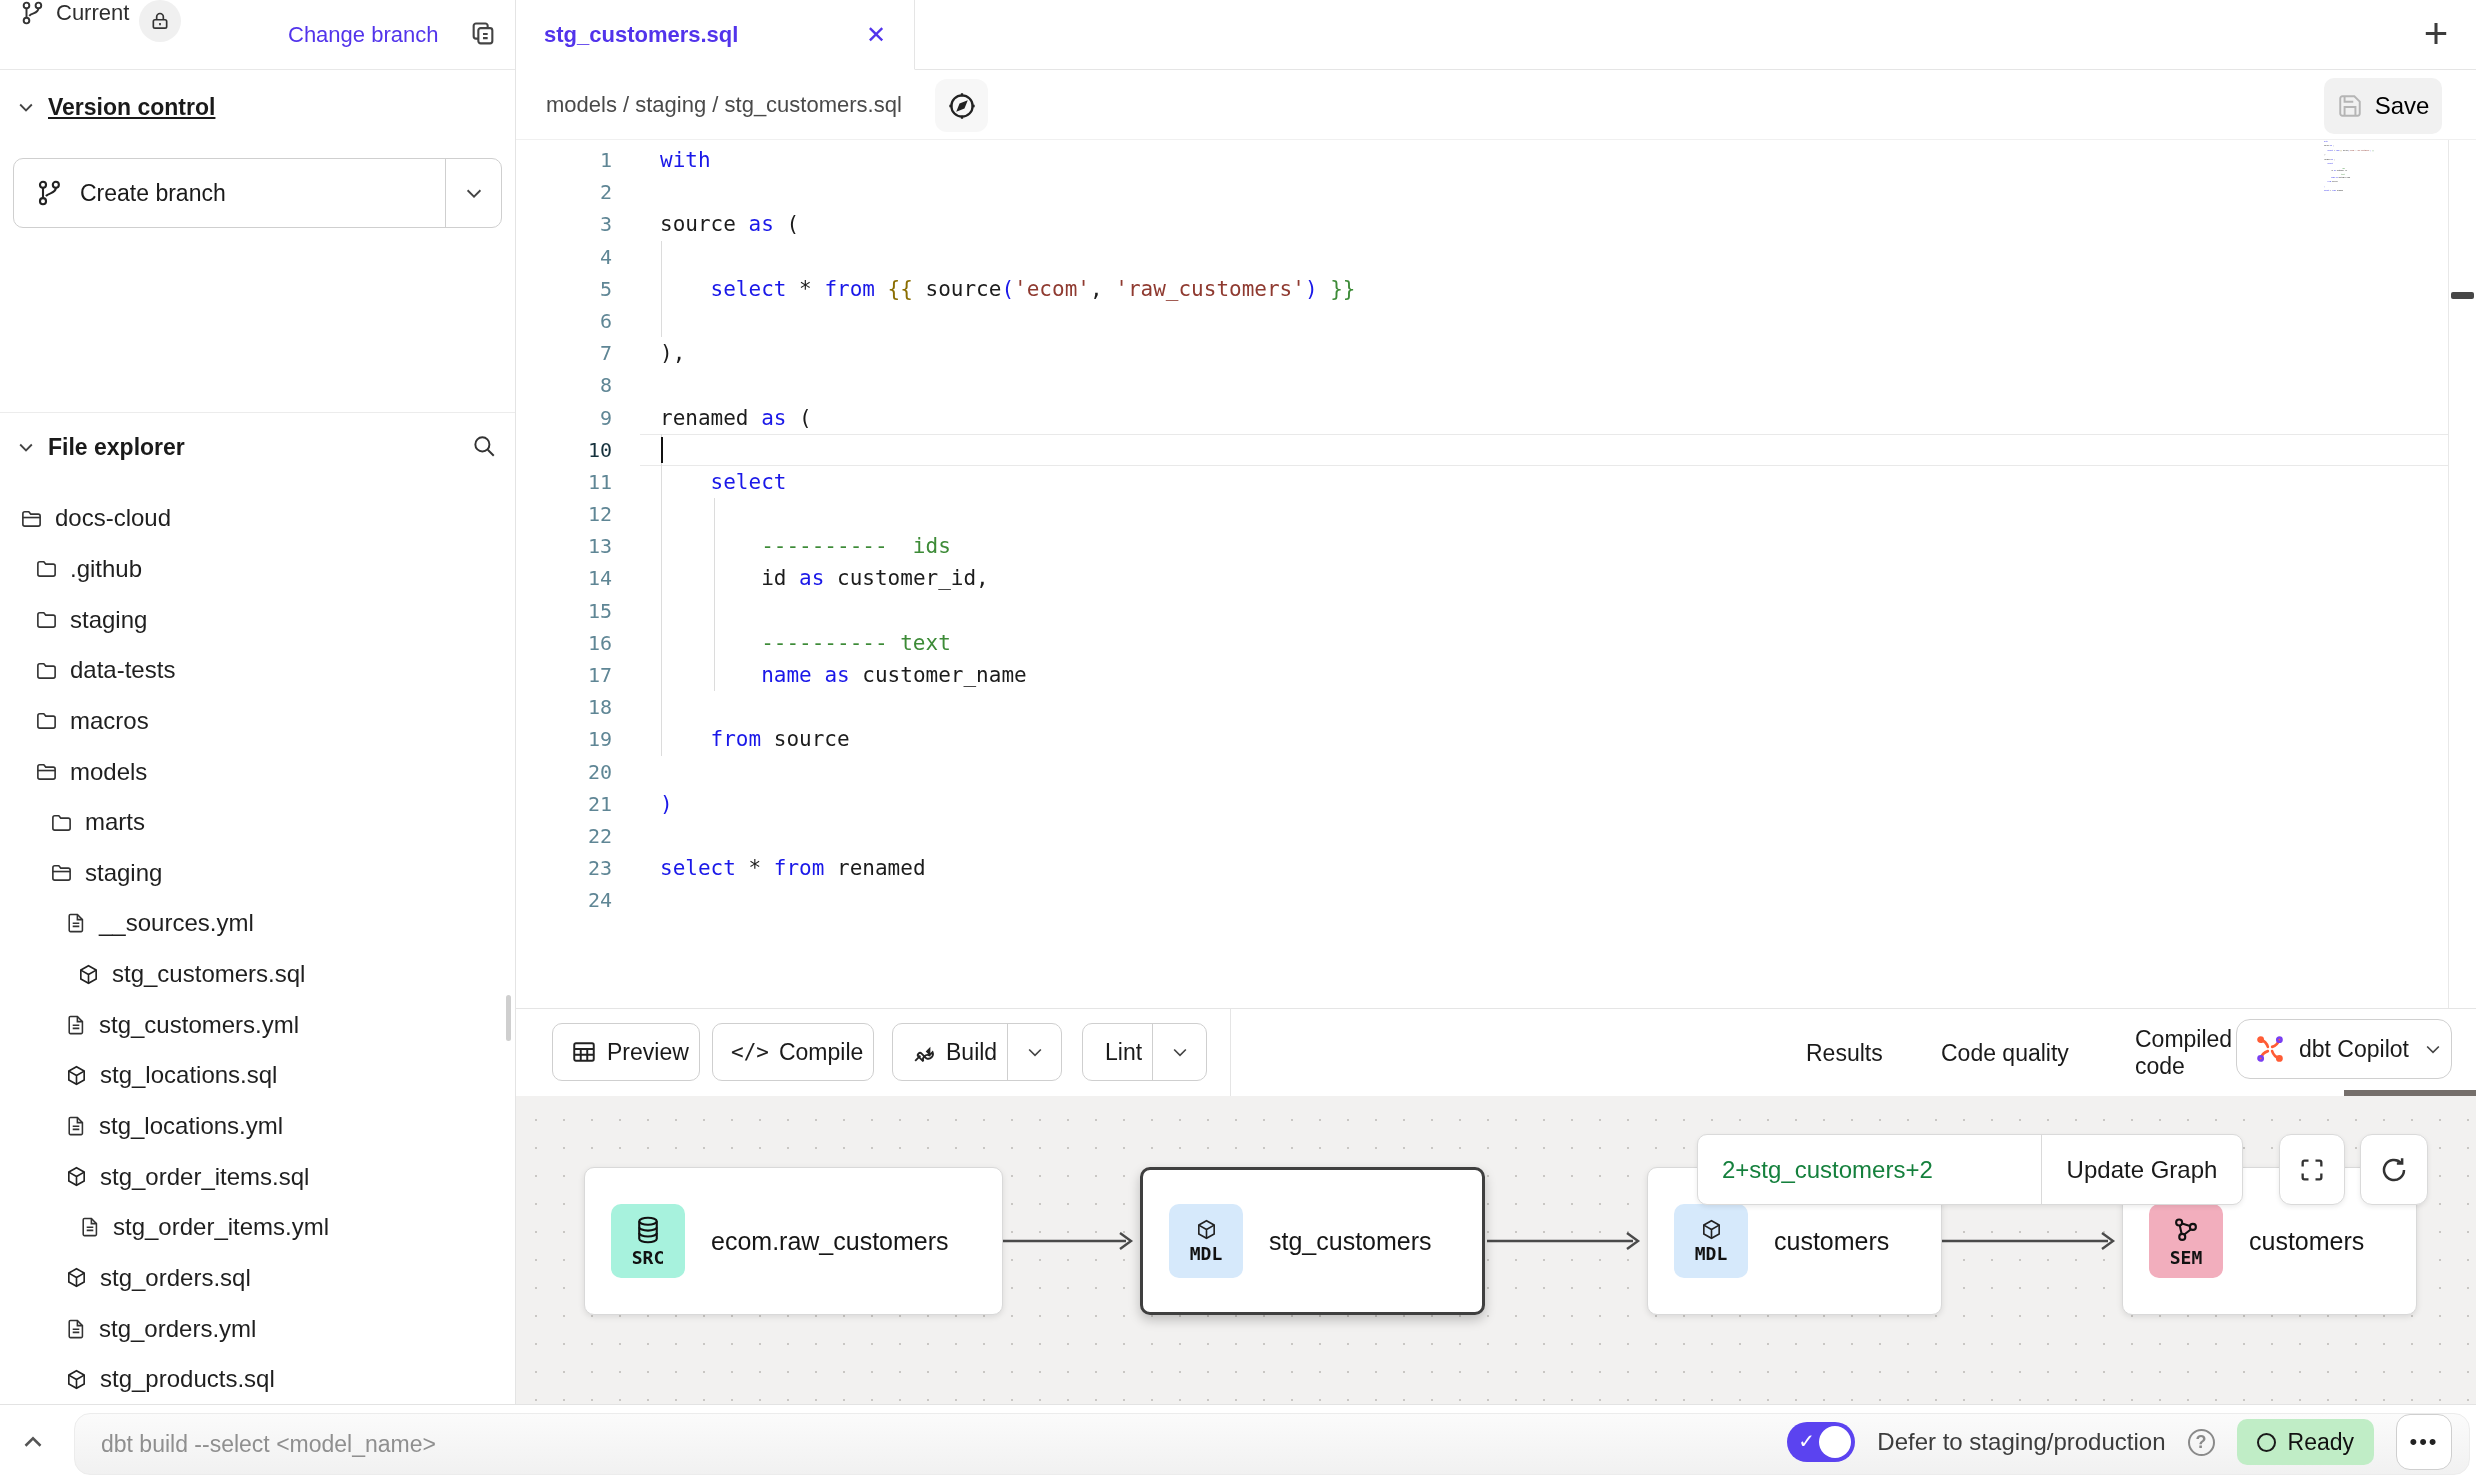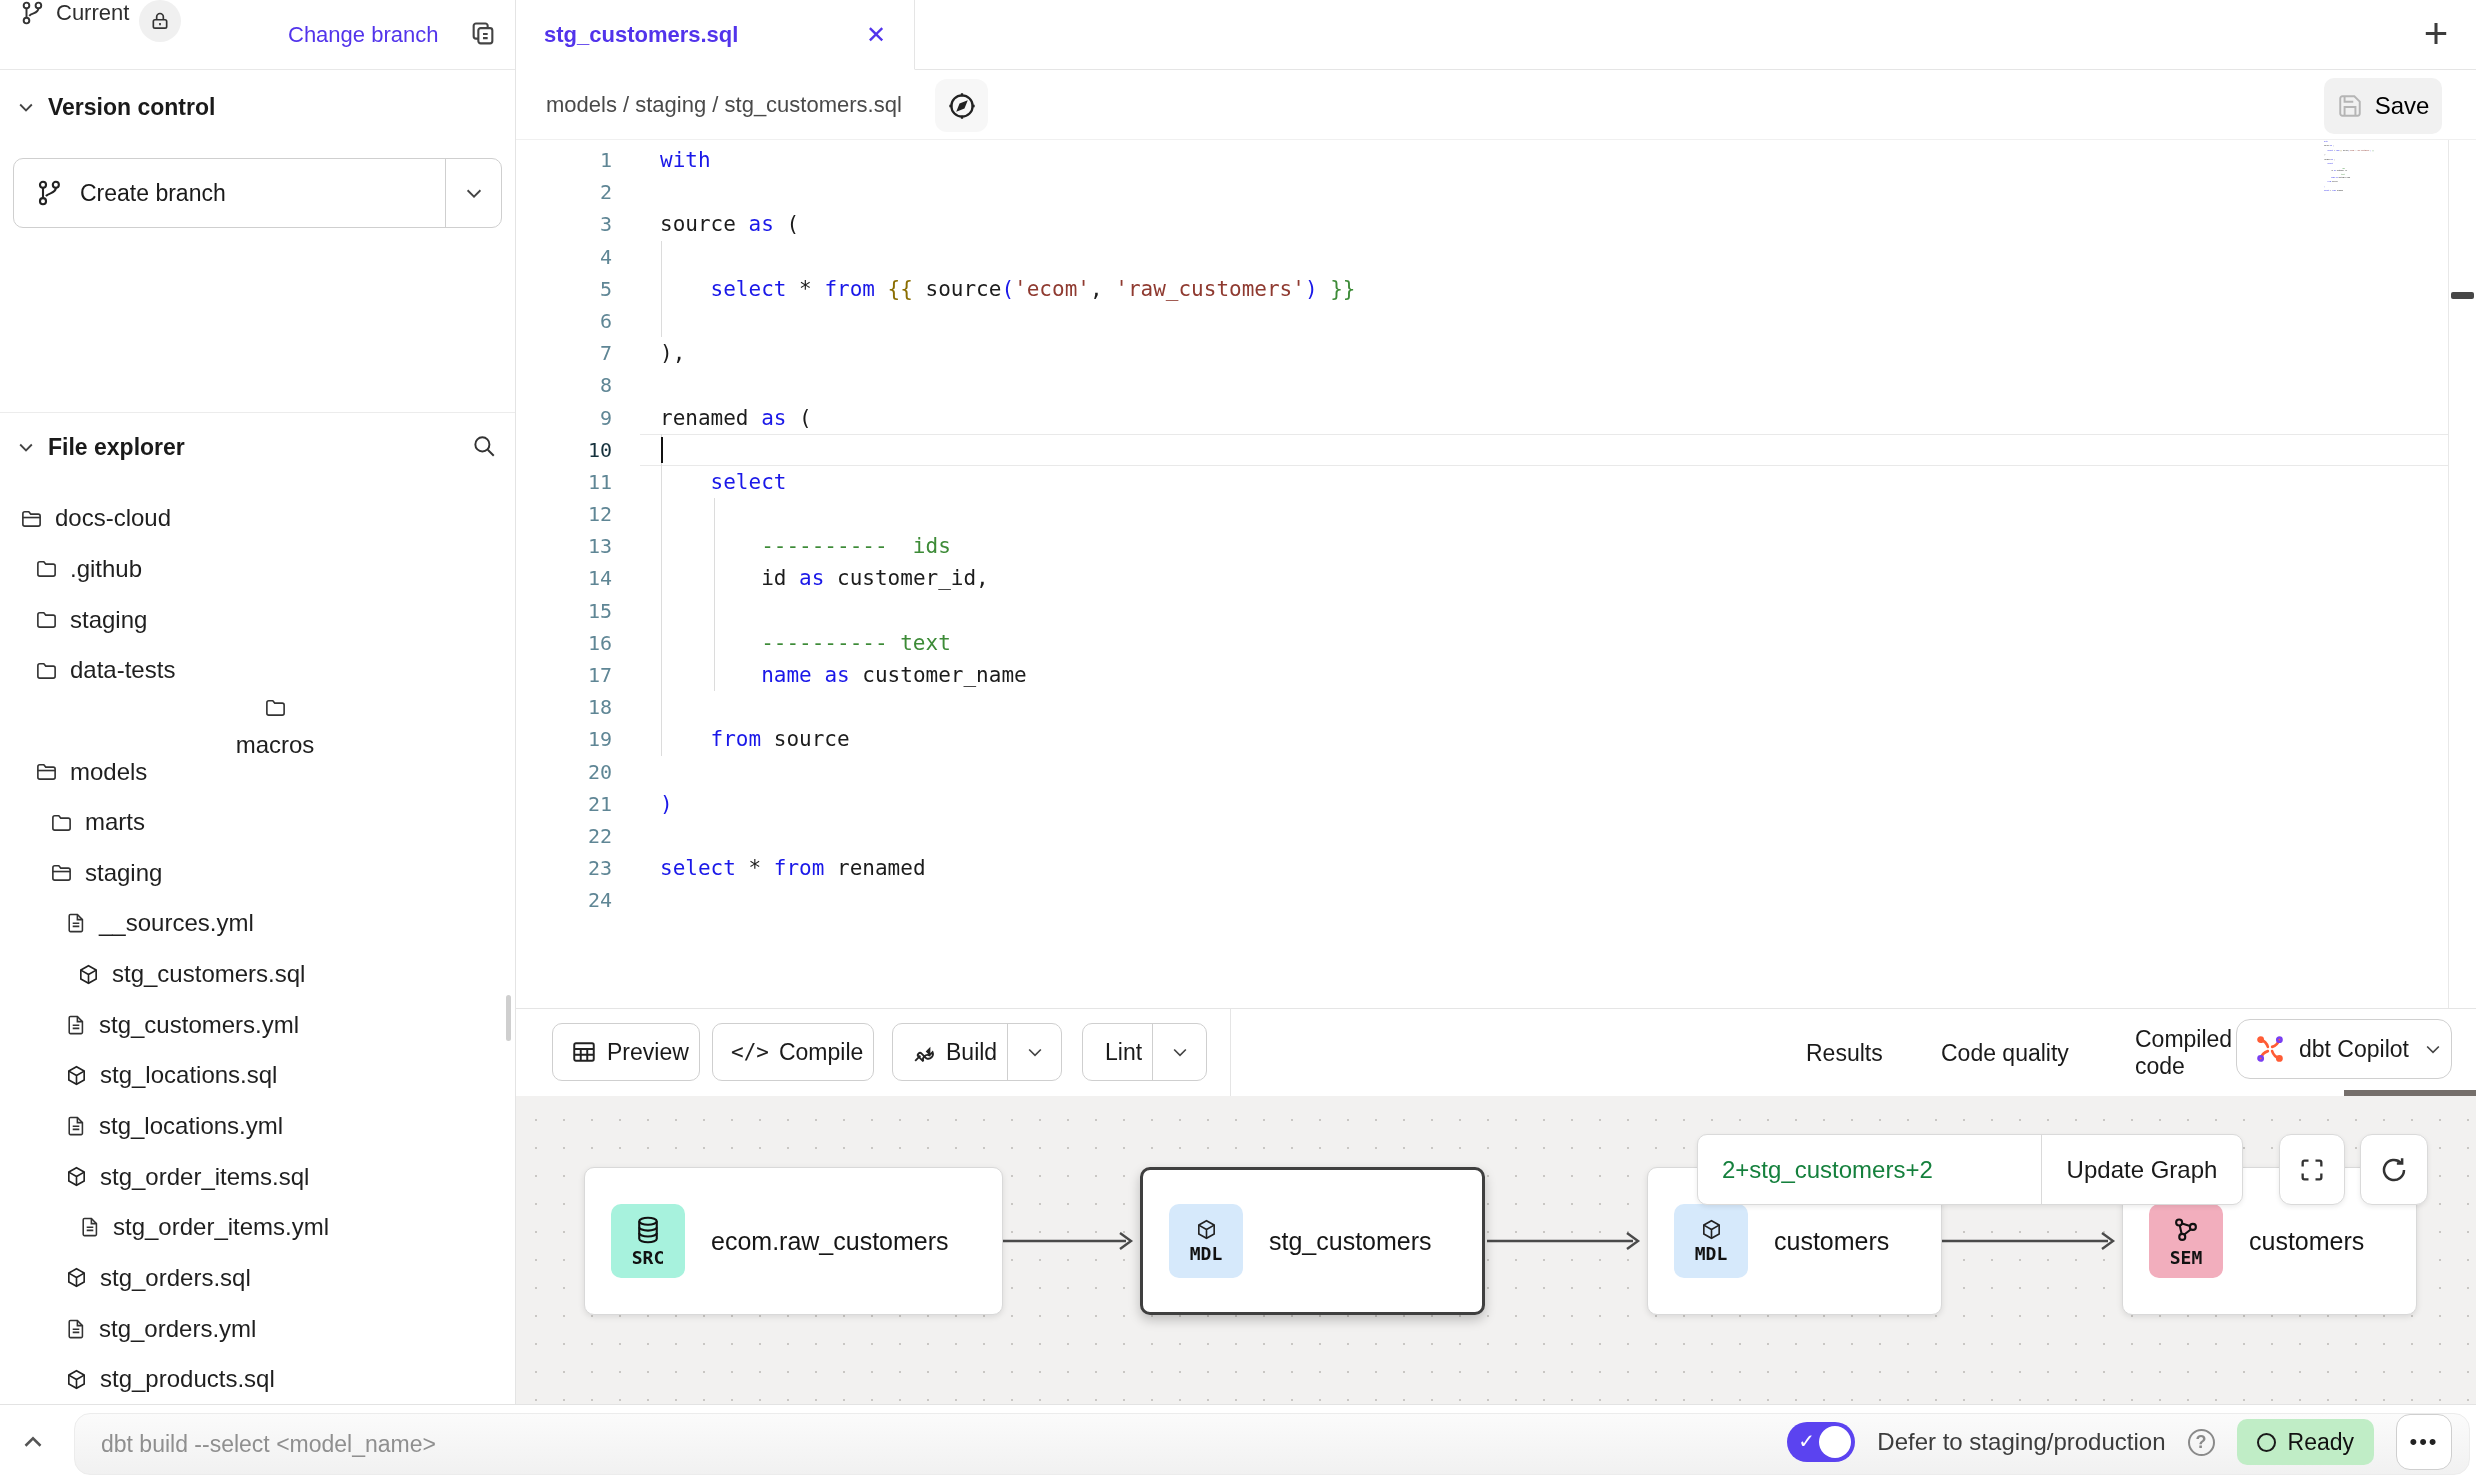--- a/index.html
+++ b/index.html
@@ -8,21 +8,21 @@
   svg { display:block; }
 
   
   .sidebar { position:absolute; left:0; top:0; width:516px; height:1404px; background:#fff; border-right:1px solid #e4e4e4; }
   .sb-top { position:absolute; left:0; top:0; width:100%; height:70px; border-bottom:1px solid #e8e8e8; }
   .branch-cur { position:absolute; left:20px; top:0; height:70px; display:flex; align-items:flex-start; gap:10px; font-size:22px; color:#2e2e2e; }
   .lock-pill { width:42px; height:42px; border-radius:50%; background:#f0f0f0; display:flex; align-items:center; justify-content:center; }
   .change-branch { position:absolute; left:288px; top:0; height:70px; display:flex; align-items:center; font-size:22px; font-weight:400; color:#5234eb; cursor:pointer; }
   .copy-btn { position:absolute; right:18px; top:20px; }
   .sec-head { position:absolute; left:0; width:100%; height:44px; display:flex; align-items:center; gap:12px; padding-left:16px; font-size:23px; font-weight:700; }
-  .vc-head { top:85px; }
+  .vc-head { top:85px;text-decoration:underline; }
   .fe-head { top:425px; }
   .fe-search { position:absolute; right:18px; top:8px; }
   .create-branch { position:absolute; left:13px; top:158px; width:489px; height:70px; border:1px solid #cfcfcf; border-radius:10px; background:#fff; display:flex; }
   .cb-main { flex:1; display:flex; align-items:center; gap:16px; padding-left:22px; font-size:23px; color:#1a1a1a; cursor:pointer; }
   .cb-split { width:56px; border-left:1px solid #cfcfcf; display:flex; align-items:center; justify-content:center; cursor:pointer; }
   .sb-divider { position:absolute; left:0; top:412px; width:100%; height:1px; background:#ececec; }
   .tree { position:absolute; left:0; top:493px; width:100%; }
   .tree-row { height:50.65px; display:flex; align-items:center; gap:12px; font-size:24px; color:#1f1f1f; position:relative; cursor:pointer; }
   .tree-pill { position:absolute; left:54px; right:14px; top:2px; bottom:2px; background:#e6e6e6; border-radius:8px; }
   .tree-row > * { position:relative; }
@@ -210,21 +210,21 @@
         <span>staging</span>
       </div>
       <div class="tree-row" style="padding-left: 35px;">
         <span>
           <svg width="23" height="23" viewBox="0 0 24 24" fill="none" stroke="#333" stroke-width="1.7">
             <path d="M3 7c0-1.1.9-2 2-2h4.2l2 2.4H19c1.1 0 2 .9 2 2V18c0 1.1-.9 2-2 2H5c-1.1 0-2-.9-2-2z"></path>
           </svg>
         </span>
         <span>data-tests</span>
       </div>
-      <div class="tree-row" style="padding-left: 35px; flex-direction: column;">
+      <div class="tree-row" style="padding-left: 35px;">
         <span>
           <svg width="23" height="23" viewBox="0 0 24 24" fill="none" stroke="#333" stroke-width="1.7">
             <path d="M3 7c0-1.1.9-2 2-2h4.2l2 2.4H19c1.1 0 2 .9 2 2V18c0 1.1-.9 2-2 2H5c-1.1 0-2-.9-2-2z"></path>
           </svg>
         </span>
         <span>macros</span>
       </div>
       <div class="tree-row" style="padding-left: 35px;">
         <span>
           <svg width="23" height="23" viewBox="0 0 24 24" fill="none" stroke="#333" stroke-width="1.7">

